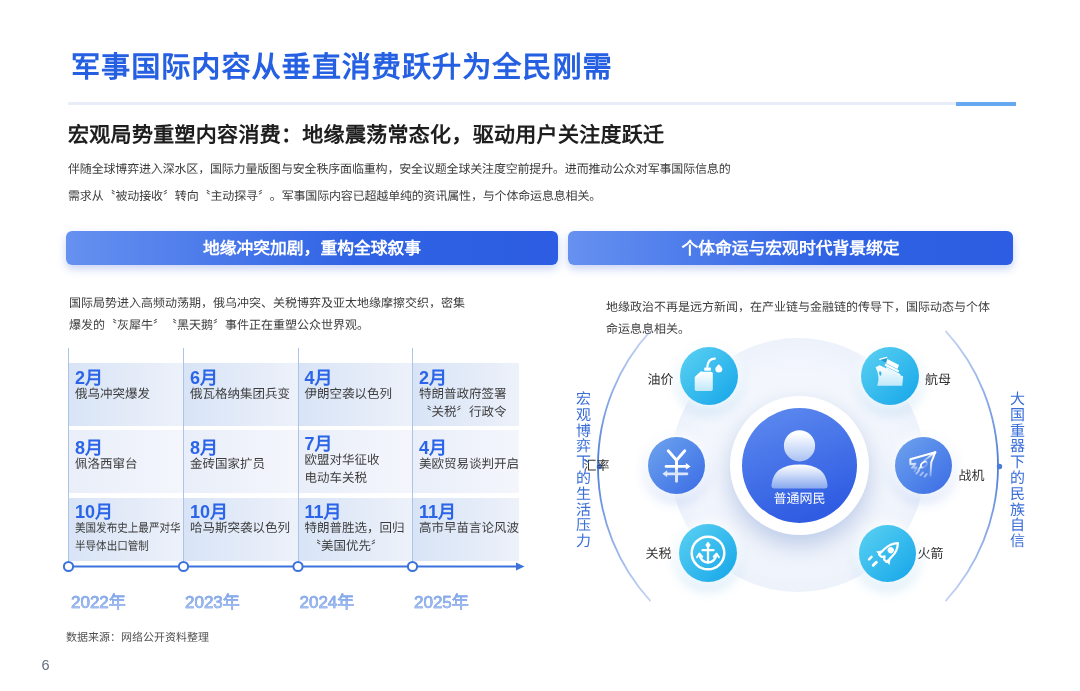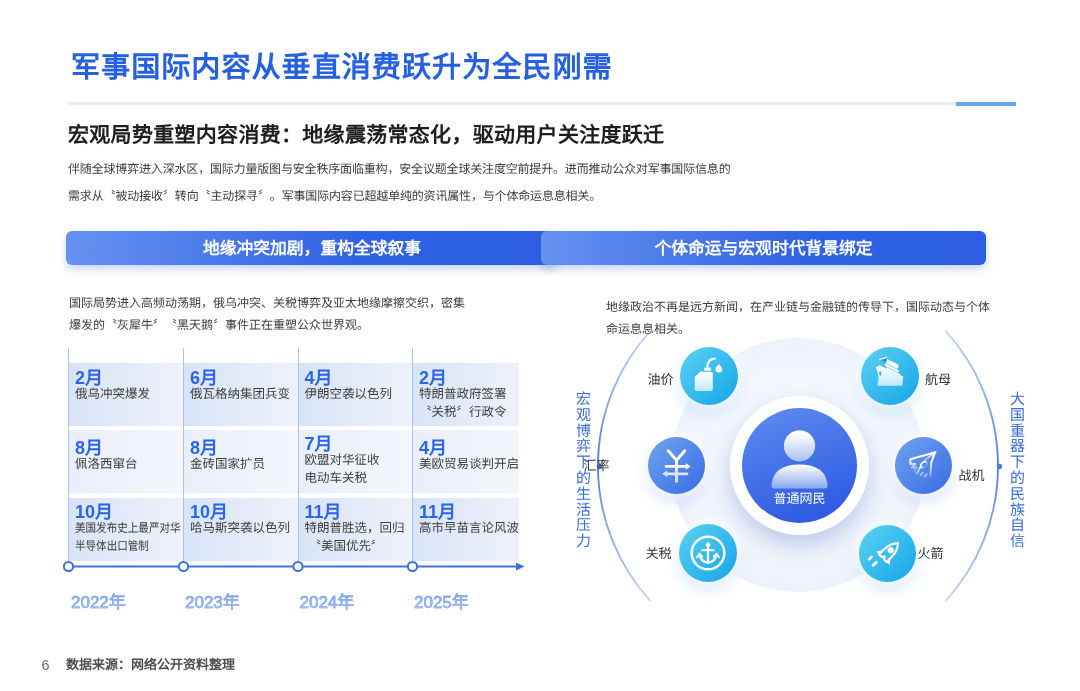--- a/index.html
+++ b/index.html
@@ -27,21 +27,21 @@
 </style>
 </head>
 <body>
 <div class="abs title">军事国际内容从垂直消费跃升为全民刚需</div>
 <div class="abs hr1"></div>
 <div class="abs hr2"></div>
 <div class="abs subtitle">宏观局势重塑内容消费：地缘震荡常态化，驱动用户关注度跃迁</div>
 <div class="abs para">伴随全球博弈进入深水区，国际力量版图与安全秩序面临重构，安全议题全球关注度空前提升。进而推动公众对军事国际信息的<br>需求从<span class="q">〝</span>被动接收<span class="q">〞</span>转向<span class="q">〝</span>主动探寻<span class="q">〞</span>。军事国际内容已超越单纯的资讯属性，与个体命运息息相关。</div>
 
 <div class="abs banner" style="left:66px;width:492px">地缘冲突加剧，重构全球叙事</div>
-<div class="abs banner" style="left:541px;width:445px">个体命运与宏观时代背景绑定</div>
+<div class="abs banner" style="left:568px;width:445px">个体命运与宏观时代背景绑定</div>
 
 <div class="abs colpara" style="left:69px;top:293px;width:470px">国际局势进入高频动荡期，俄乌冲突、关税博弈及亚太地缘摩擦交织，密集<br>爆发的<span class="q">〝</span>灰犀牛<span class="q">〞</span><span class="q">〝</span>黑天鹅<span class="q">〞</span>事件正在重塑公众世界观。</div>
 <div class="abs colpara" style="left:606px;top:297px;width:450px">地缘政治不再是远方新闻，在产业链与金融链的传导下，国际动态与个体<br>命运息息相关。</div>
 
 <div class="abs vline" style="left:68px"></div>
 <div class="abs vline" style="left:183px"></div>
 <div class="abs vline" style="left:297.5px"></div>
 <div class="abs vline" style="left:412px"></div>
 
 <div class="abs r13" style="left:69px;top:363px;width:114px;height:62.5px"></div>
@@ -201,14 +201,14 @@
 <div class="abs label" style="left:620.5px;width:53px;text-align:right;top:368.5px">油价</div>
 <div class="abs label" style="left:583.5px;width:53px;top:455px">汇率</div>
 <div class="abs label" style="left:618.5px;width:53px;text-align:right;top:542.5px">关税</div>
 <div class="abs label" style="left:925px;top:368.5px">航母</div>
 <div class="abs label" style="left:958.5px;top:465px">战机</div>
 <div class="abs label" style="left:917.5px;top:542.5px">火箭</div>
 
 <div class="abs vtext" style="left:576px;top:391px;height:160px">宏观博弈下的生活压力</div>
 <div class="abs vtext" style="left:1010px;top:391px;height:160px">大国重器下的民族自信</div>
 
-<div class="abs" style="left:66px;top:654px;font-size:13px;font-weight:bold;color:#4f4f4f">数据来源：网络公开资料整理</div>
+<div class="abs" style="left:66px;top:628px;font-size:11px;font-weight:normal;color:#4f4f4f">数据来源：网络公开资料整理</div>
 <div class="abs" style="left:41.5px;top:656.5px;font-size:14.5px;color:#63707f">6</div>
 
 </body></html>

